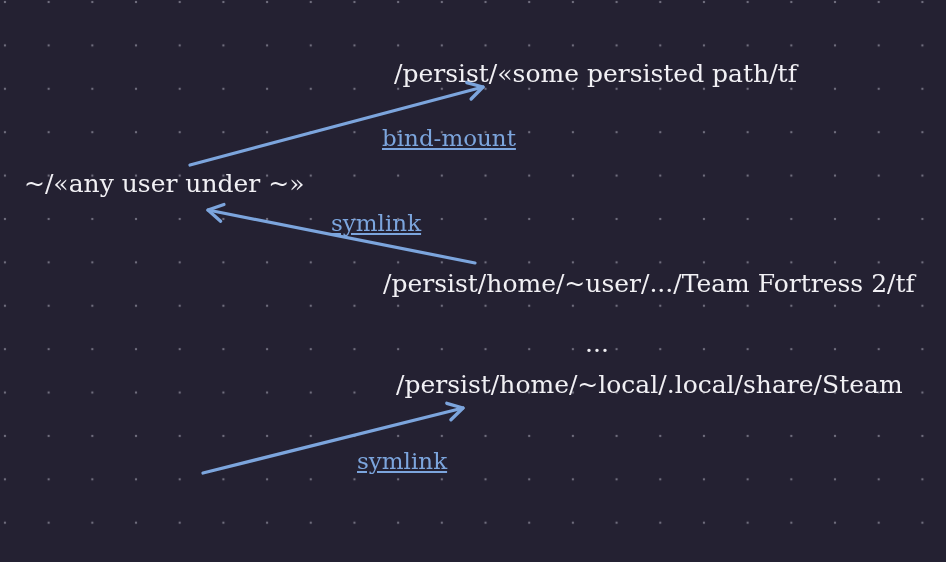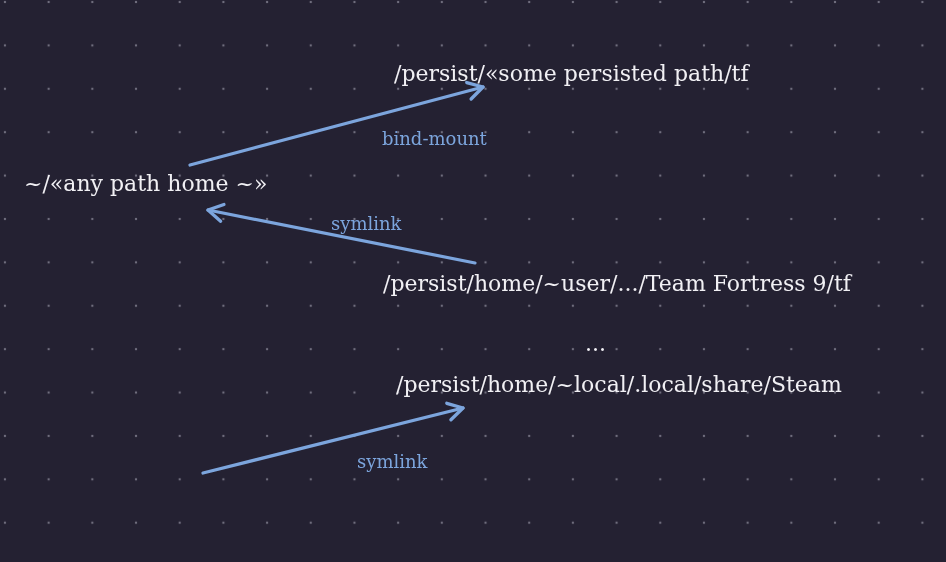--- a/index.html
+++ b/index.html
@@ -25,31 +25,32 @@
   }
   .arrow-layer {
     position: absolute;
     left: 0; top: 0;
     width: 946px;
     height: 562px;
   }
   .node {
     position: absolute;
     color: #f1f0f4;
-    font-size: 22px;
+    font-size: 25px;
     line-height: 25px;
     white-space: nowrap;
     letter-spacing: 0;
   }
   .edge-label {
     position: absolute;
     color: #7ca5dd;
-    font-size: 18px;
+    font-size: 23px;
     line-height: 25px;
     white-space: nowrap;
+    text-decoration: underline;
   }
   
   #node-persist-some   { left: 394px; top: 61px;  }
   #label-bind-mount    { left: 382px; top: 126px; }
   #node-home-any       { left: 24px;  top: 171px; }
   #label-symlink-1     { left: 331px; top: 211px; }
   #node-persist-tf2    { left: 383px; top: 271px; }
   #node-ellipsis       { left: 585px; top: 331px; }
   #node-persist-steam  { left: 396px; top: 372px; }
   #label-symlink-2     { left: 357px; top: 449px; }
@@ -71,25 +72,25 @@
 
     <line x1="475" y1="263" x2="208" y2="210" stroke-width="3.2" stroke-linecap="round" marker-end="url(#arrowhead)" stroke="#7ca5dd"></line>
 
     <line x1="203" y1="473" x2="463" y2="408" stroke-width="3.2" stroke-linecap="round" marker-end="url(#arrowhead)" stroke="#7ca5dd"></line>
   </svg>
 
   <div class="node" id="node-persist-some">/persist/«some persisted path/tf</div>
 
   <div class="edge-label" id="label-bind-mount">bind-mount</div>
 
-  <div class="node" id="node-home-any">~/«any path home ~»</div>
+  <div class="node" id="node-home-any">~/«any user under ~»</div>
 
   <div class="edge-label" id="label-symlink-1">symlink</div>
 
-  <div class="node" id="node-persist-tf2">/persist/home/~user/.../Team Fortress 9/tf</div>
+  <div class="node" id="node-persist-tf2">/persist/home/~user/.../Team Fortress 2/tf</div>
 
   <div class="node" id="node-ellipsis">...</div>
 
   <div class="node" id="node-persist-steam">/persist/home/~local/.local/share/Steam</div>
 
   <div class="edge-label" id="label-symlink-2">symlink</div>
 
 
 </div>
 

